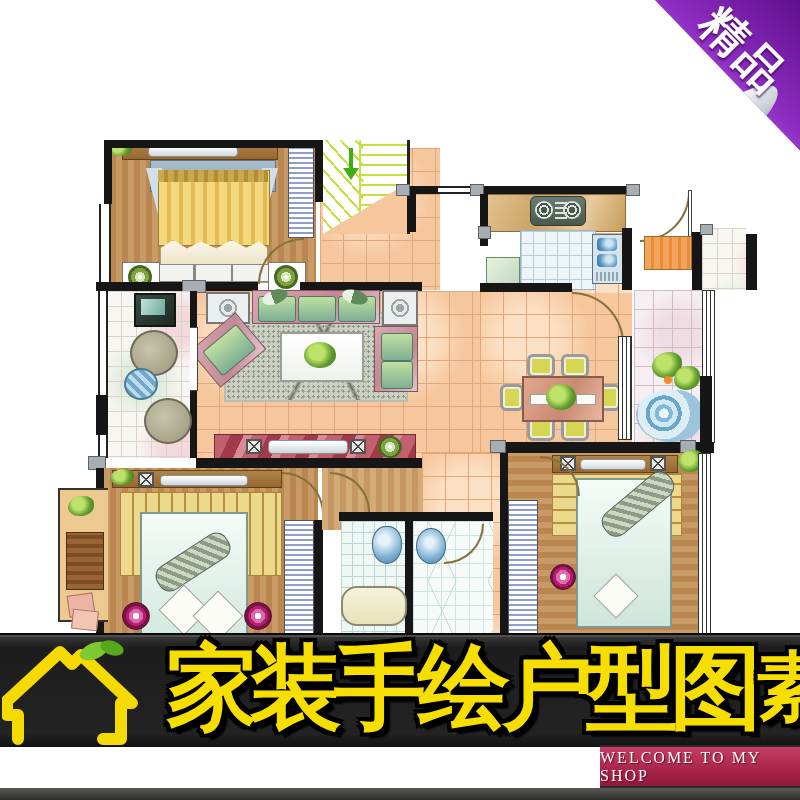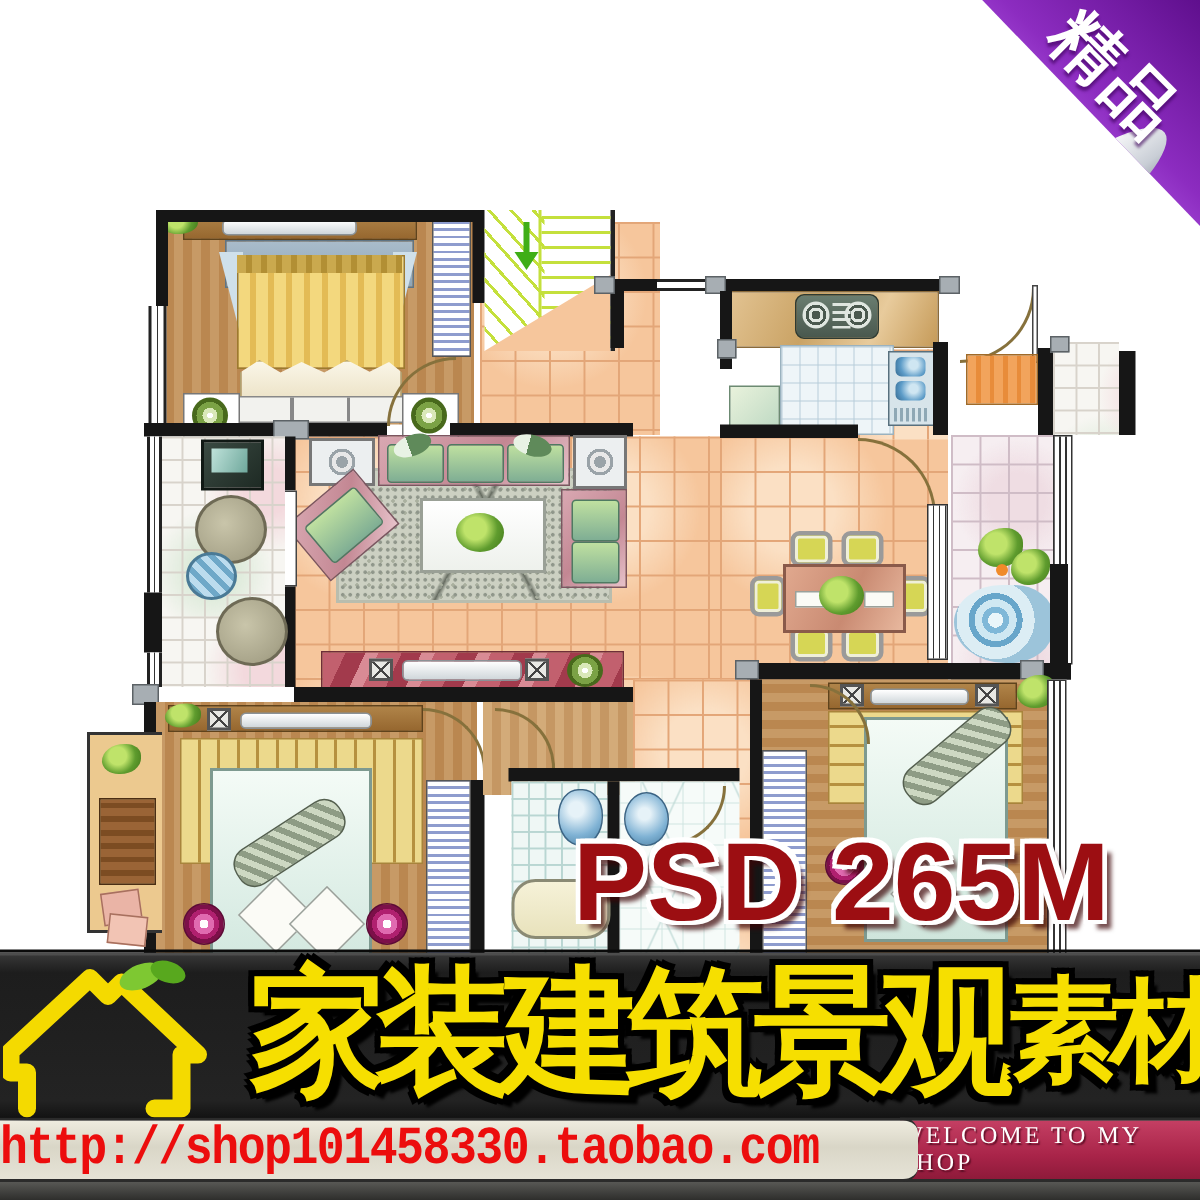--- a/index.html
+++ b/index.html
@@ -339,41 +339,37 @@
     <div class="bed-sheet" style="left:576px;top:338px;width:96px;height:150px"></div>
     <div class="bolster" style="left:596px;top:350px;width:82px;height:26px;transform:rotate(-40deg)"></div>
     <div class="pillow" style="left:600px;top:440px;width:30px;height:30px;transform:rotate(45deg)"></div>
     <div class="abs hanger" style="left:508px;top:360px;width:30px;height:140px"></div>
     <div class="wall" style="left:500px;top:313px;width:8px;height:190px"></div>
     <div class="arc" style="left:540px;top:316px;width:40px;height:40px;transform:rotate(90deg)"></div>
     <div class="stool-pink" style="left:550px;top:424px;width:24px;height:24px"></div>
     <div class="win-strip" style="left:698px;top:313px;width:13px;height:207px"></div>
   </div>
 
-  <div id="psd-label" class="abs">PSD 265M</div>
 
 
   <div id="corner-fold" class="abs">
     <div id="fold-roll"></div>
     <div id="badge-label">精品</div>
   </div>
 
   <div id="bottom-banner" class="abs">
     <svg class="abs" style="left:2px;top:4px" width="160" height="106" viewBox="0 0 160 106">
       <path d="M16 100 L16 76 L5 76 L5 62 L58 13 L70 25 L79 16 L130 64 L119 64 L119 100 L101 100" fill="none" stroke="#f4da00" stroke-width="12" stroke-linejoin="round" stroke-linecap="round"></path>
       <ellipse cx="92" cy="12" rx="15" ry="8" fill="#7ec832" transform="rotate(-22 92 12)"></ellipse>
       <ellipse cx="110" cy="9" rx="12" ry="7" fill="#58a81e" transform="rotate(18 110 9)"></ellipse>
     </svg>
     <div id="bottom-title">
-      <span class="big">家装建筑景观</span>
+      <span class="big">家装手绘户型图</span>
         <span class="small">素材</span>
     </div>
   </div>
 
   <div id="shop-tag" class="abs">
     <span>WELCOME TO MY SHOP</span>
   </div>
-  <div id="url-bar" class="abs">
-    <span id="url-text">http://shop101458330.taobao.com</span>
-  </div>
   <div id="footer-strip" class="abs"></div>
 
 </div>
 
 </body></html>

